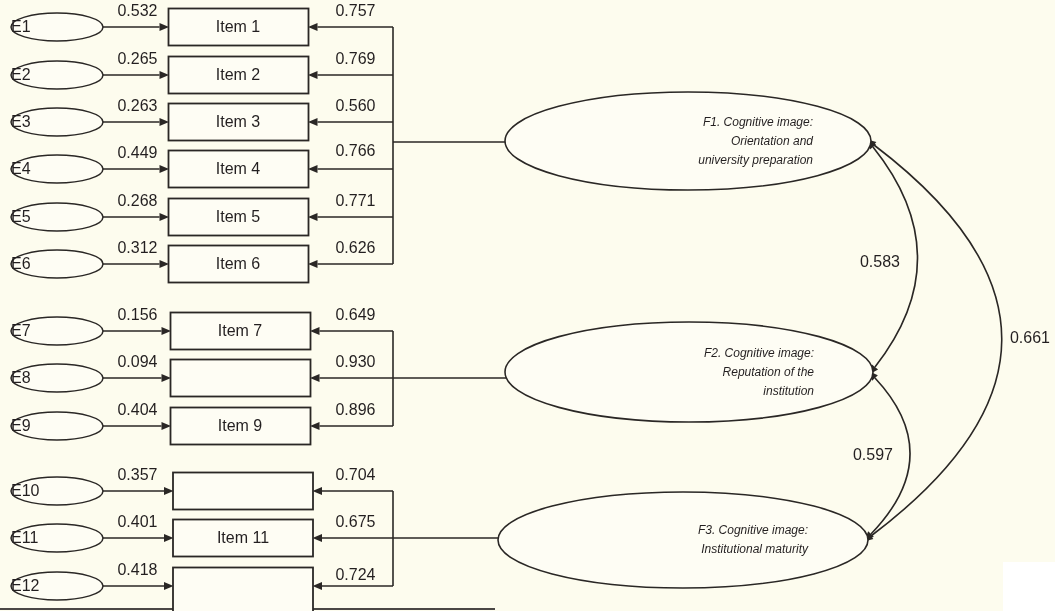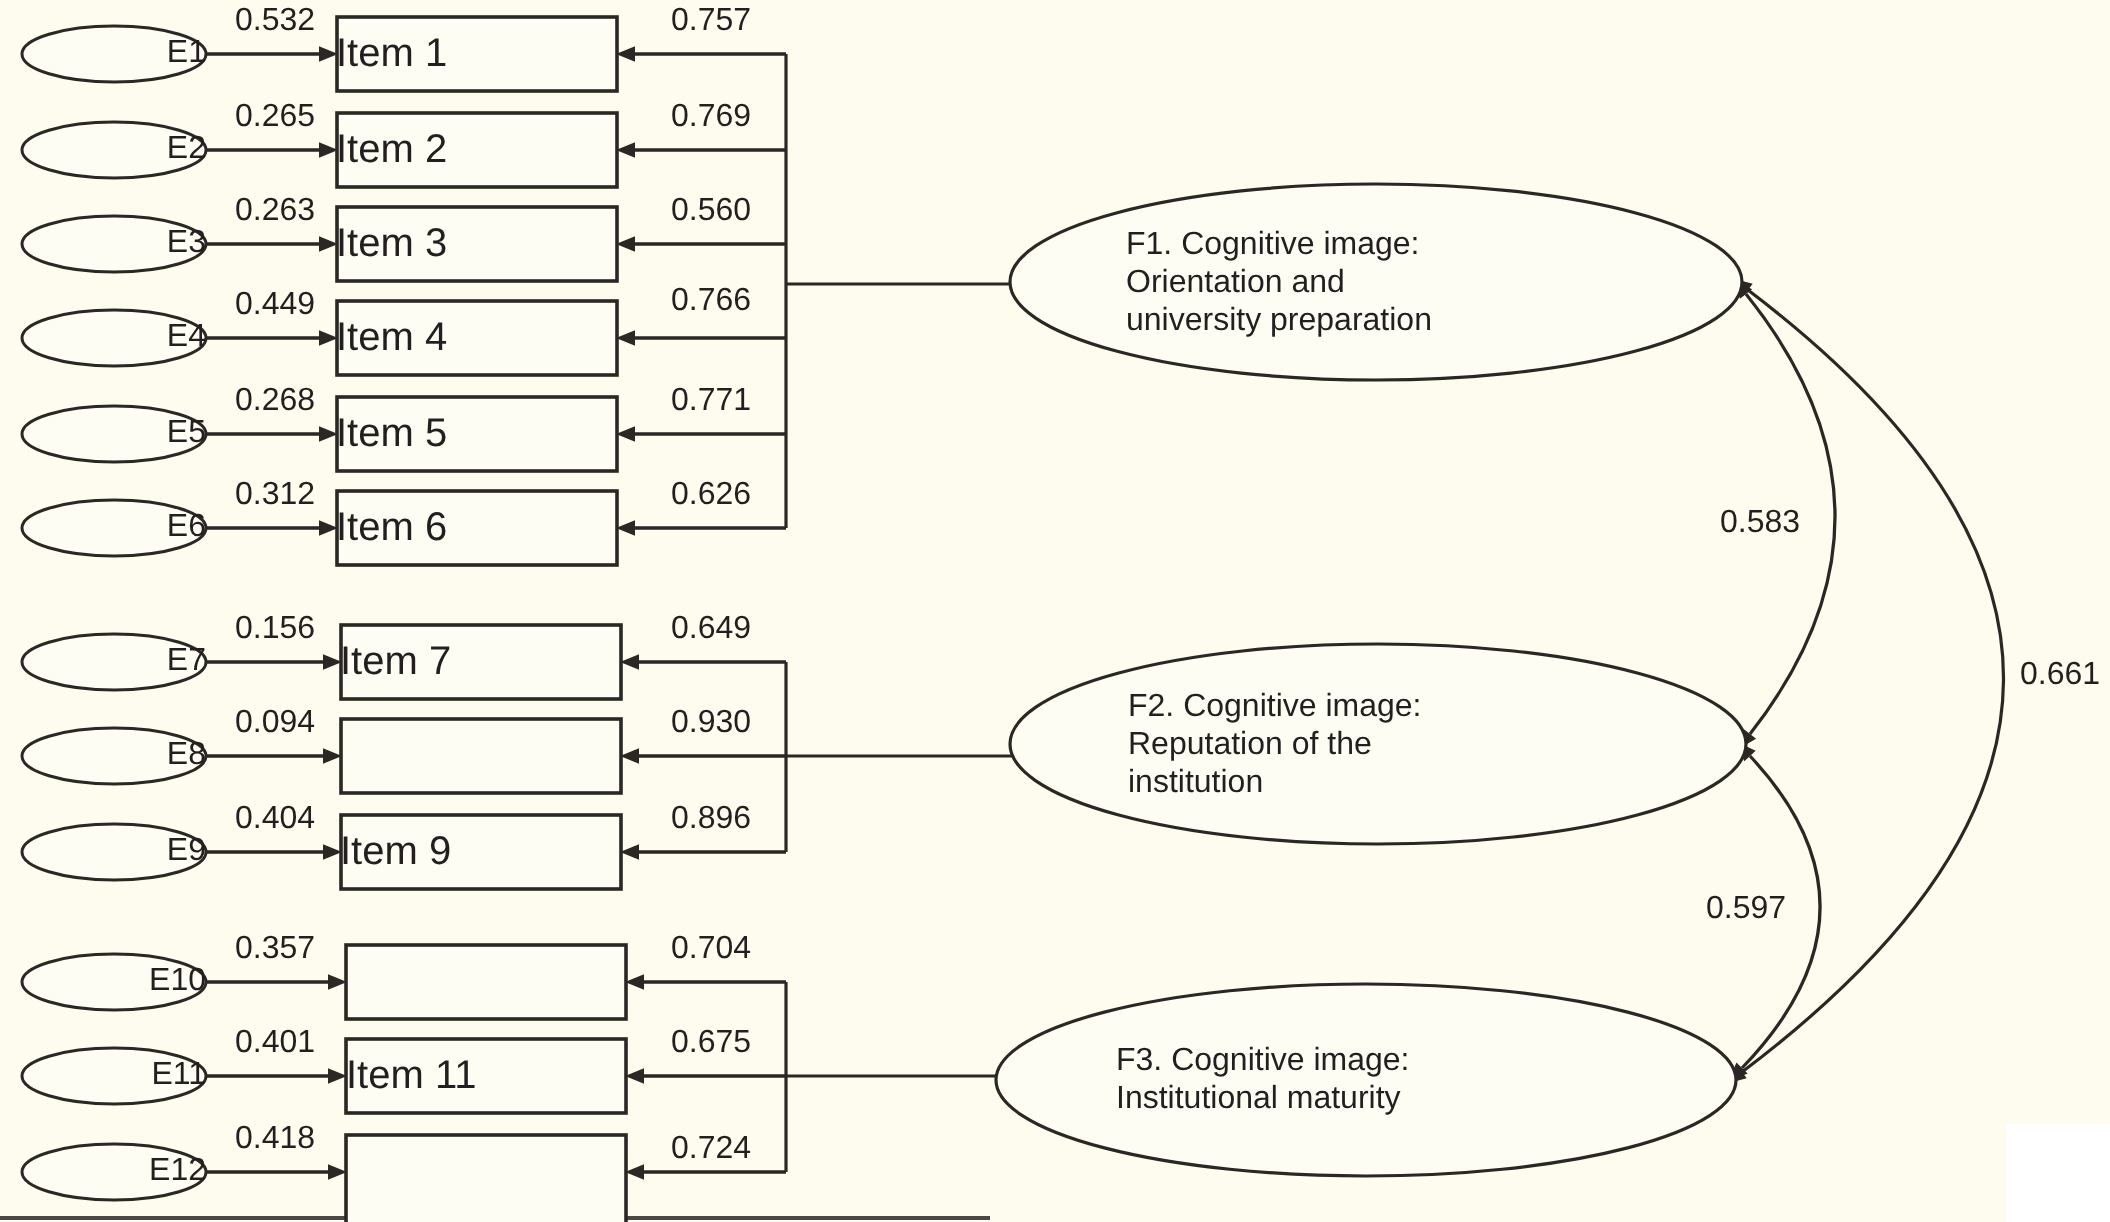--- a/index.html
+++ b/index.html
@@ -3,25 +3,25 @@
 <meta charset="utf-8">
 <style>
   html,body{margin:0;padding:0;background:#ffffff;}
   .canvas{
     position:relative;width:1055px;height:611px;overflow:hidden;
     background:#fdfcee;
     font-family:"Liberation Sans", sans-serif;
     color:#231f20;
   }
   .canvas svg{position:absolute;left:0;top:0;}
-  .elabel{position:absolute;left:11px;width:92px;text-align:right;font-size:16px;line-height:18px;}
+  .elabel{position:absolute;left:11px;width:92px;text-align:left;font-size:16px;line-height:18px;}
   .evalue{position:absolute;left:110px;width:55px;text-align:center;font-size:16px;line-height:16px;}
   .lvalue{position:absolute;left:329px;width:53px;text-align:center;font-size:16px;line-height:16px;}
-  .ilabel{position:absolute;width:140px;text-align:left;font-size:20px;line-height:20px;}
-  .flabel{position:absolute;width:250px;text-align:left;font-size:16px;line-height:19px;white-space:pre-line;}
+  .ilabel{position:absolute;width:140px;text-align:center;font-size:16px;line-height:20px;}
+  .flabel{position:absolute;width:250px;text-align:right;font-size:12px;line-height:19px;white-space:pre-line;font-style:italic;}
   .corr{position:absolute;width:48px;text-align:center;font-size:16px;line-height:16px;}
 </style>
 </head>
 <body>
 
 <div class="canvas">
 
   <svg width="1055" height="611" viewBox="0 0 1055 611">
     <defs>
       <marker id="arr" markerUnits="userSpaceOnUse" markerWidth="12" markerHeight="10" viewBox="-1 -5 12 10" refX="0" refY="0" orient="auto-start-reverse">

